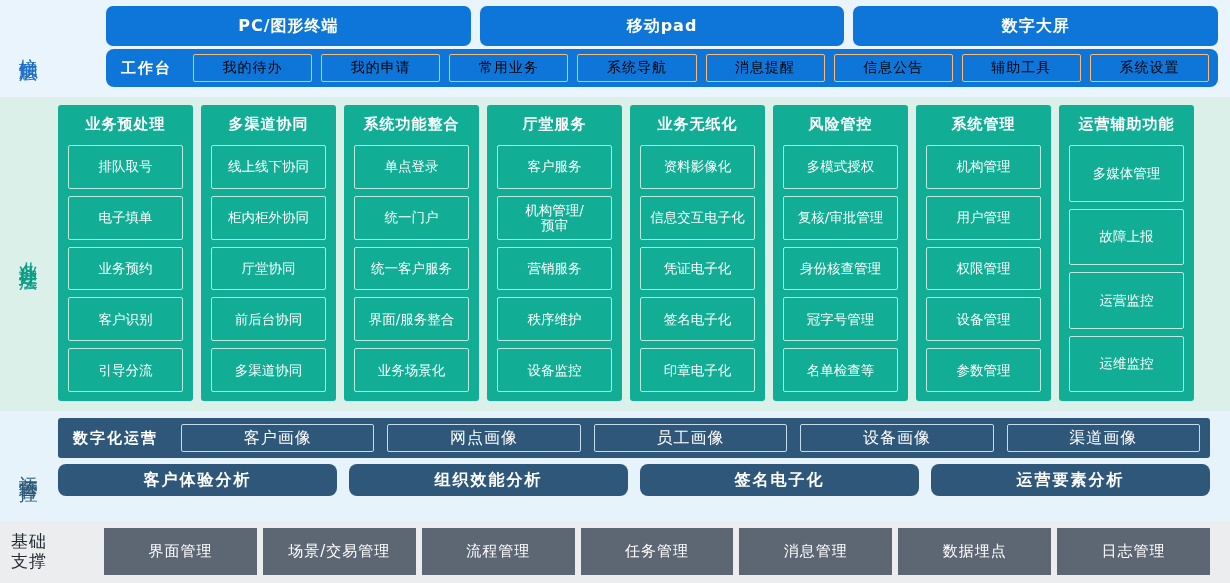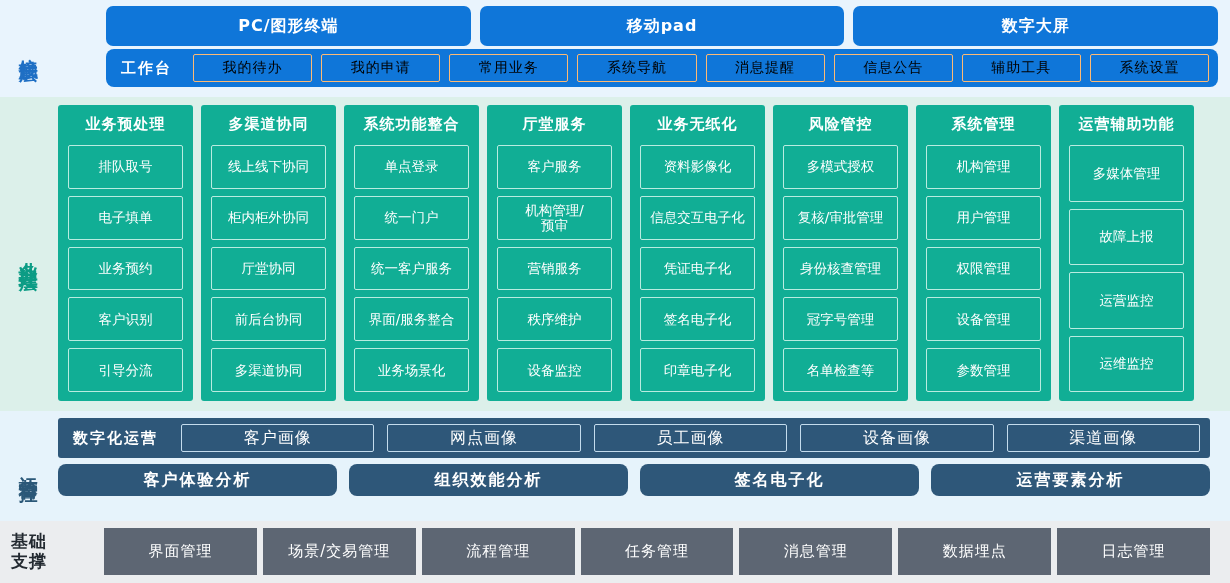--- a/index.html
+++ b/index.html
@@ -9,21 +9,21 @@
     font-family:"DejaVu Sans","Liberation Sans",sans-serif;
     overflow:hidden;
   }
   .page{width:1230px;height:583px;display:flex;flex-direction:column;box-sizing:border-box;}
 
   
   .layer{display:flex;align-items:stretch;box-sizing:border-box;}
   .layer-label{
     width:58px;flex:0 0 58px;
     display:flex;align-items:center;justify-content:center;
-    font-weight:bold;letter-spacing:1px;
+    font-weight:normal;letter-spacing:1px;
     box-sizing:border-box;
   }
   .layer-label .vtext{
     writing-mode:vertical-rl;text-orientation:upright;
     line-height:1.18;font-size:19px;letter-spacing:3px;
   }
   .layer-body{flex:1;display:flex;flex-direction:column;box-sizing:border-box;}
 
   
   .l1{background:#e9f4fd;height:97px;padding:6px 0 8px 0;}

